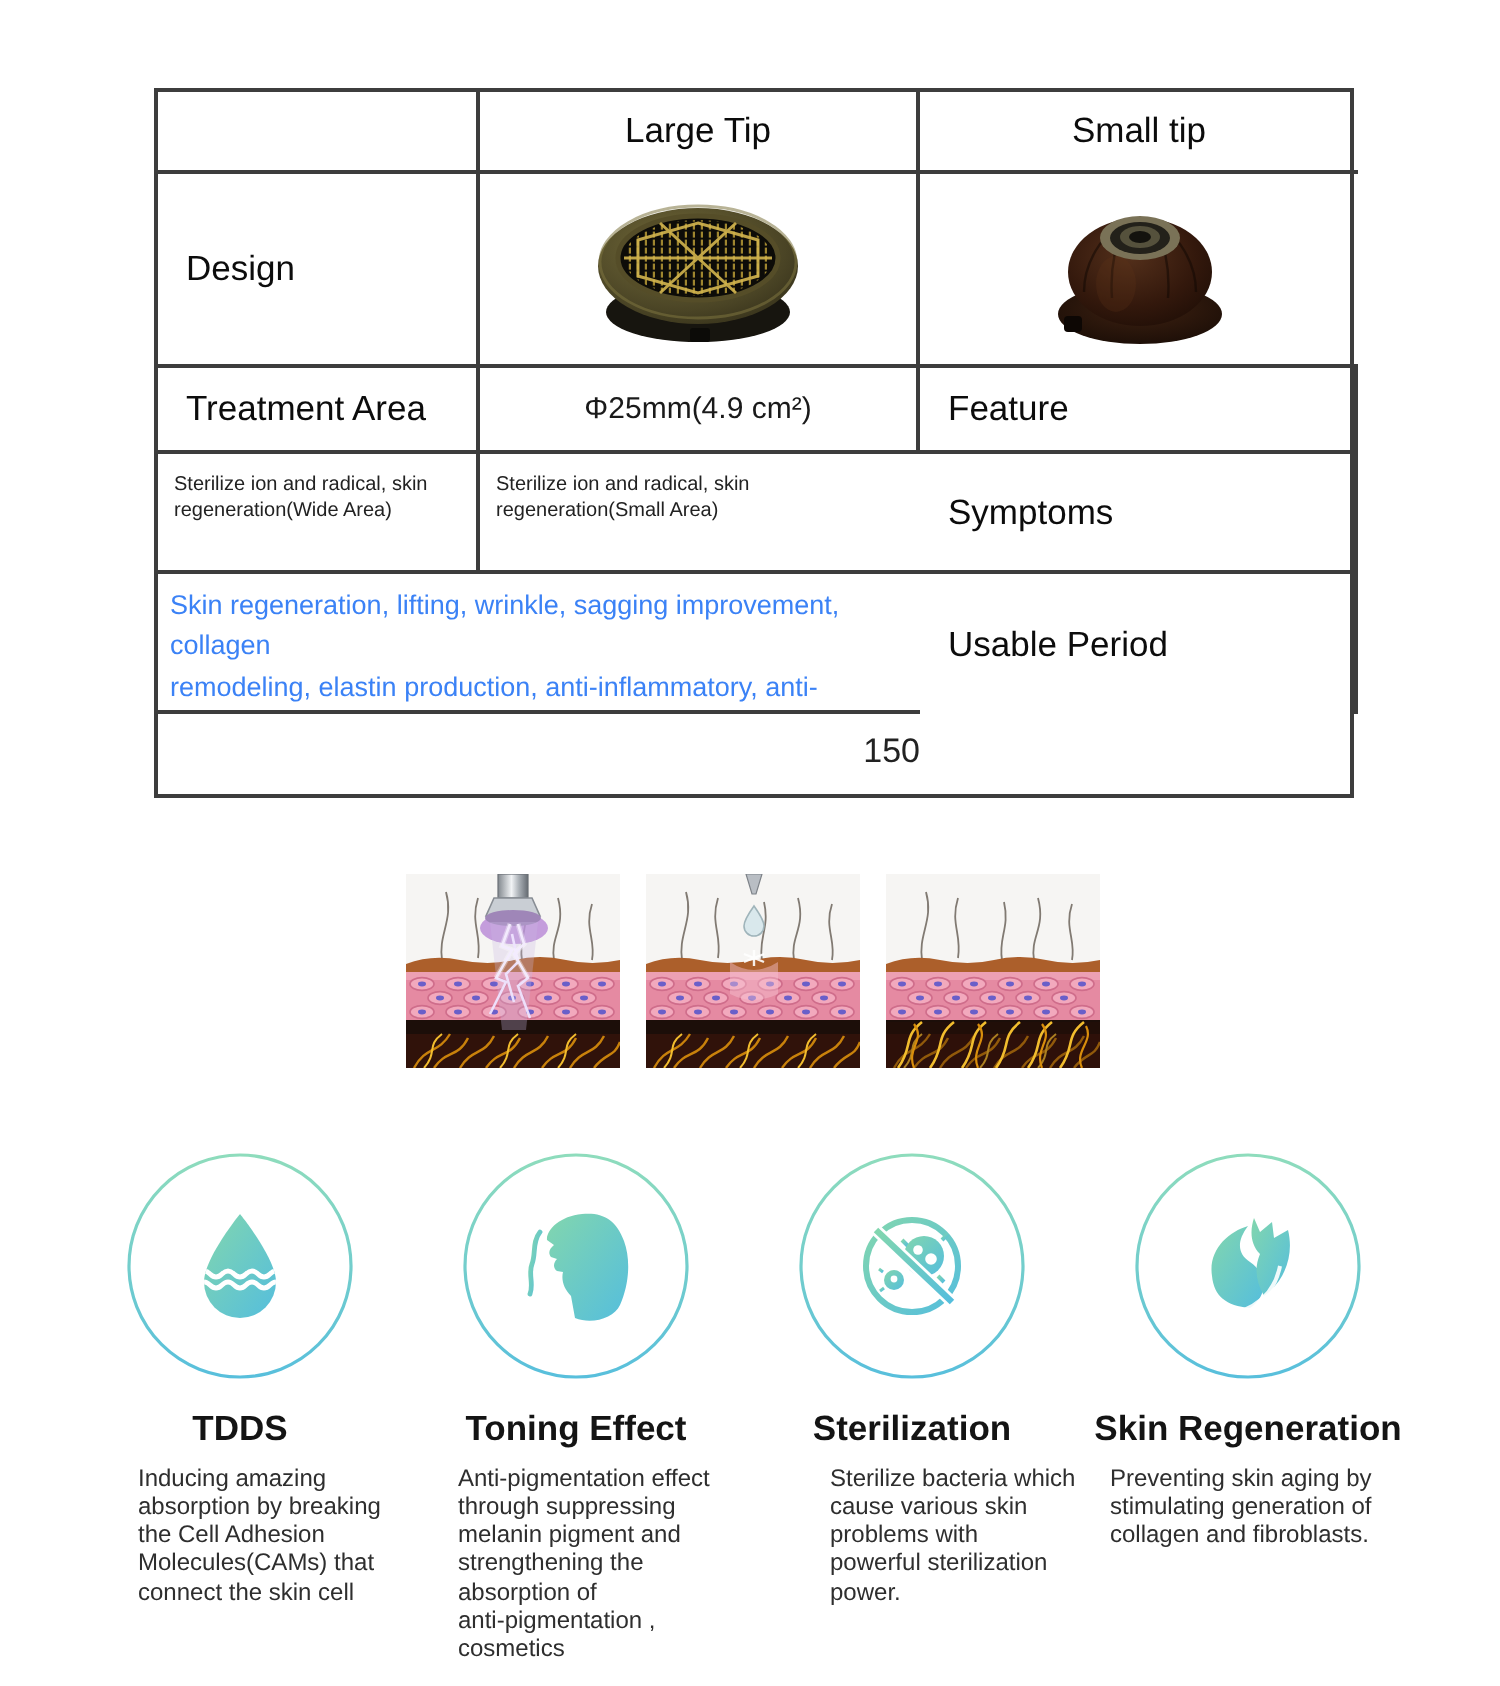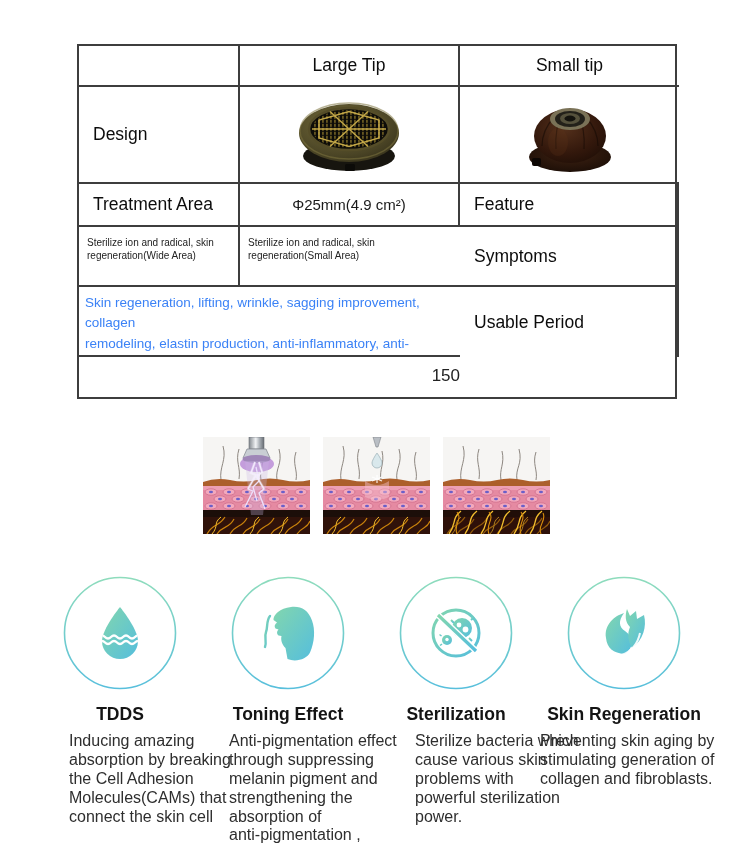--- a/index.html
+++ b/index.html
@@ -28,26 +28,26 @@
   .skin-row{position:absolute;left:203px;top:437px;display:flex;gap:13px;}
   .skin-row svg{display:block;}
 
   
   .benefits{position:absolute;left:36px;top:572px;display:flex;}
   .benefit{width:168px;}
   .b-circle{position:relative;width:114px;height:114px;margin:4px auto 0 auto;}
   .b-circle .ring{position:absolute;left:0;top:0;}
   .b-circle .glyph{position:absolute;left:50%;top:50%;transform:translate(-50%,-50%);}
   .b-title{margin-top:14px;text-align:center;font-size:17.5px;font-weight:bold;color:#141414;}
-  .b-desc{margin-top:7px;font-size:16px;line-height:1.18;color:#2e2e2e;
+  .b-desc{margin-top:7px;font-size:12px;line-height:1.18;color:#2e2e2e;
           white-space:pre-line;width:max-content;}
   .benefit:nth-child(1) .b-desc{margin-left:33px;}
   .benefit:nth-child(2) .b-desc{margin-left:25px;}
   .benefit:nth-child(3) .b-desc{margin-left:43px;}
-  .benefit:nth-child(4) .b-desc{}
+  .benefit:nth-child(4) .b-desc{margin-left:15px;}
 </style>
 </head>
 <body>
 
 <div class="page">
 
   <svg width="0" height="0" style="position:absolute" aria-hidden="true">
     <defs>
       <linearGradient id="teal" x1="0" y1="0" x2="1" y2="1">
         <stop offset="0" stop-color="#82d6ae"></stop>

